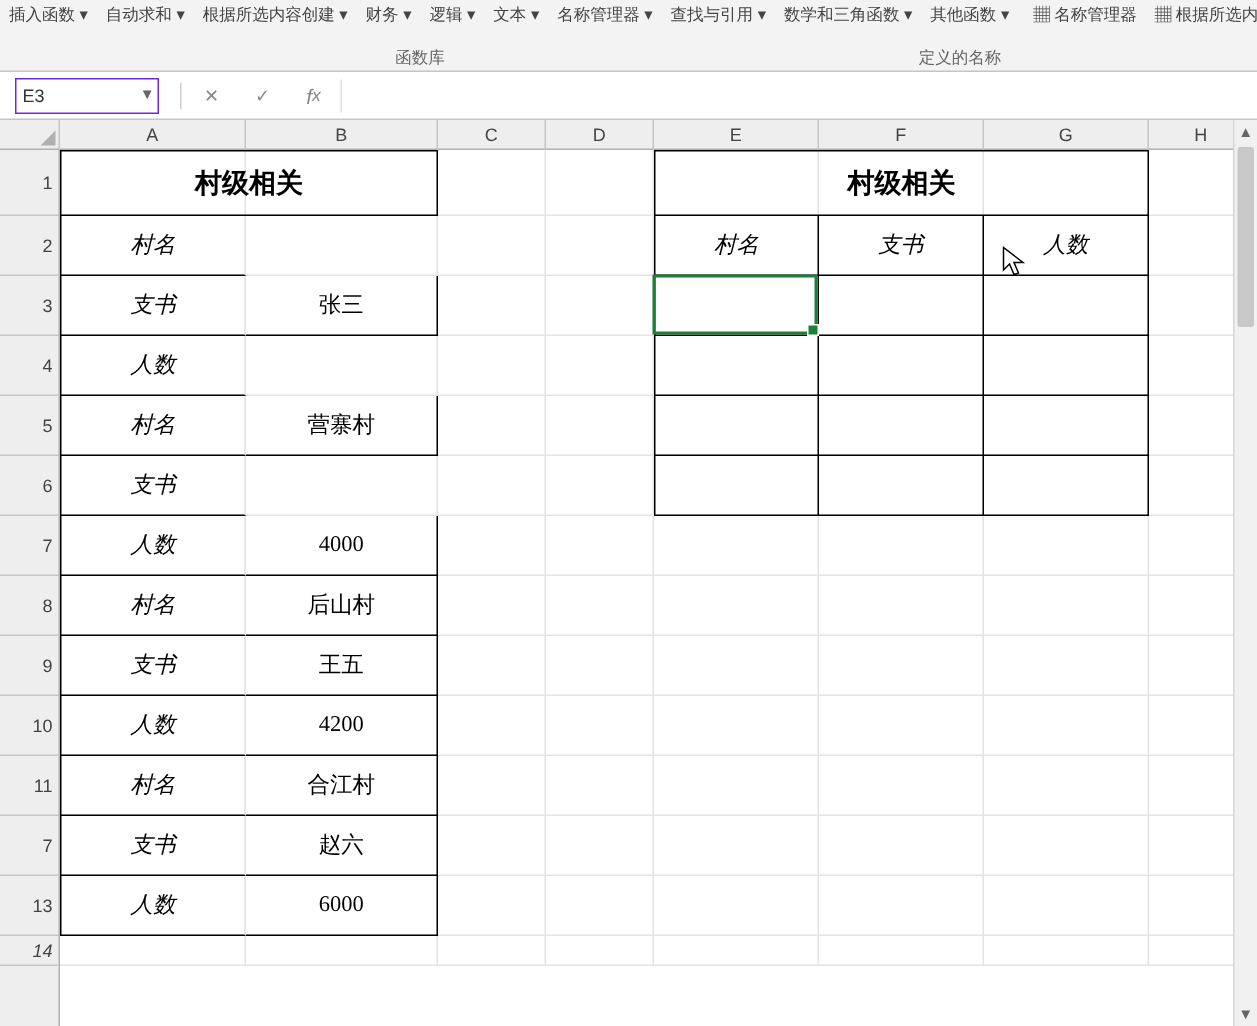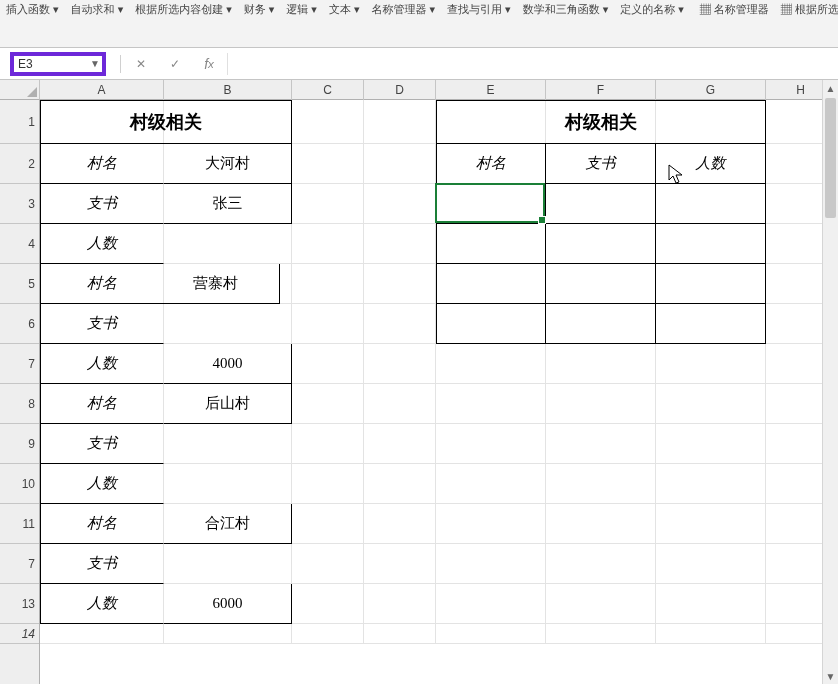--- a/index.html
+++ b/index.html
@@ -11,21 +11,21 @@
 .ribbon-item { padding: 0 6px; display: flex; flex-direction: column; align-items: center; white-space: nowrap; }
 .ribbon-item .lbl { margin-top: 2px; }
 .ribbon-sep { width: 1px; height: 38px; background: #d0d0d0; margin: 2px 2px 0; }
 .ribbon-groups { position: absolute; bottom: 0; left: 0; right: 0; height: 16px; display: flex; font-size: 11px; color: #666; }
 .grp { position: absolute; text-align: center; }
 .grp1 { left: 240px; width: 80px; }
 .grp2 { left: 590px; width: 100px; }
 
 
 .fbar-row { height: 32px; border-bottom: 1px solid #c5c5c5; display: flex; align-items: center; background: #fff; }
-.namebox { width: 96px; height: 24px; border: 4px solid #6d28d9; margin-left: 10px; display: flex; align-items: center; padding: 0 4px; font-size: 12px; background: #fff; color: #333; position: relative; }
+.namebox { width: 96px; height: 24px; border: 1px solid #6d28d9; margin-left: 10px; display: flex; align-items: center; padding: 0 4px; font-size: 12px; background: #fff; color: #333; position: relative; }
 .namebox .dd { position: absolute; right: 2px; font-size: 10px; color: #666; }
 .fn-btns { margin-left: 14px; display: flex; align-items: center; gap: 6px; }
 .fn-btn { width: 28px; height: 22px; display: flex; align-items: center; justify-content: center; color: #888; font-size: 14px; font-style: italic; }
 .fn-btn.x { color: #888; font-style: normal; font-size: 12px; }
 .fn-btn.chk { color: #888; font-style: normal; font-size: 12px; }
 .fbar-sep { width: 1px; height: 18px; background: #d0d0d0; }
 .fbar { flex: 1; height: 22px; border-left: 1px solid #e0e0e0; margin-left: 4px; }
 
 
 .grid-wrap { position: relative; height: 604px; }
@@ -86,31 +86,35 @@
       <div class="ribbon-item">
         <span class="lbl">名称管理器 ▾</span>
       </div>
       <div class="ribbon-item">
         <span class="lbl">查找与引用 ▾</span>
       </div>
       <div class="ribbon-item">
         <span class="lbl">数学和三角函数 ▾</span>
       </div>
       <div class="ribbon-item">
-        <span class="lbl">定义的名称 ▾</span>
+        <span class="lbl">其他函数 ▾</span>
       </div>
       <div class="ribbon-sep"></div>
       <div class="ribbon-item">
         <span class="lbl">▦ 名称管理器</span>
       </div>
       <div class="ribbon-item">
         <span class="lbl">▦ 根据所选内容创建</span>
       </div>
       <div class="ribbon-sep"></div>
     </div>
+  <div class="ribbon-groups">
+    <div class="grp grp1">函数库</div>
+    <div class="grp grp2">定义的名称</div>
+  </div>
 </div>
 
 <div class="fbar-row">
   <div class="namebox">
     <span>E3</span>
     <span class="dd">▼</span>
   </div>
   <div class="fn-btns">
     <div class="fbar-sep"></div>
     <div class="fn-btn x">✕</div>
@@ -256,36 +260,38 @@
       <div class="cell" style="left: 0px; top: 524px; width: 124px; height: 20px;"></div>
       <div class="cell" style="left: 124px; top: 524px; width: 128px; height: 20px;"></div>
       <div class="cell" style="left: 252px; top: 524px; width: 72px; height: 20px;"></div>
       <div class="cell" style="left: 324px; top: 524px; width: 72px; height: 20px;"></div>
       <div class="cell" style="left: 396px; top: 524px; width: 110px; height: 20px;"></div>
       <div class="cell" style="left: 506px; top: 524px; width: 110px; height: 20px;"></div>
       <div class="cell" style="left: 616px; top: 524px; width: 110px; height: 20px;"></div>
       <div class="cell" style="left: 726px; top: 524px; width: 70px; height: 20px;"></div>
       <div class="cell head thickL thickR thickT thickB" style="left: 0px; top: 0px; width: 252px; height: 44px;">村级相关</div>
       <div class="cell label thickL thickB" style="left: 0px; top: 44px; width: 124px; height: 40px;">村名</div>
-      <div class="cell thickR thickB" style="left: 124px; top: 44px; width: 128px; height: 40px;">大河村</div>
       <div class="cell label thickL thickB" style="left: 0px; top: 84px; width: 124px; height: 40px;">支书</div>
       <div class="cell thickR thickB" style="left: 124px; top: 84px; width: 128px; height: 40px;">张三</div>
       <div class="cell label thickL thickB" style="left: 0px; top: 124px; width: 124px; height: 40px;">人数</div>
       <div class="cell label thickL thickB" style="left: 0px; top: 164px; width: 124px; height: 40px;">村名</div>
-      <div class="cell thickR thickB" style="left: 112px; top: 164px; width: 128px; height: 40px;">营寨村</div>
+      <div class="cell thickR thickB" style="left: 124px; top: 164px; width: 128px; height: 40px;">营寨村</div>
       <div class="cell label thickL thickB" style="left: 0px; top: 204px; width: 124px; height: 40px;">支书</div>
       <div class="cell label thickL thickB" style="left: 0px; top: 244px; width: 124px; height: 40px;">人数</div>
       <div class="cell thickR thickB" style="left: 124px; top: 244px; width: 128px; height: 40px;">4000</div>
       <div class="cell label thickL thickB" style="left: 0px; top: 284px; width: 124px; height: 40px;">村名</div>
       <div class="cell thickR thickB" style="left: 124px; top: 284px; width: 128px; height: 40px;">后山村</div>
       <div class="cell label thickL thickB" style="left: 0px; top: 324px; width: 124px; height: 40px;">支书</div>
+      <div class="cell thickR thickB" style="left: 124px; top: 324px; width: 128px; height: 40px;">王五</div>
       <div class="cell label thickL thickB" style="left: 0px; top: 364px; width: 124px; height: 40px;">人数</div>
+      <div class="cell thickR thickB" style="left: 124px; top: 364px; width: 128px; height: 40px;">4200</div>
       <div class="cell label thickL thickB" style="left: 0px; top: 404px; width: 124px; height: 40px;">村名</div>
       <div class="cell thickR thickB" style="left: 124px; top: 404px; width: 128px; height: 40px;">合江村</div>
       <div class="cell label thickL thickB" style="left: 0px; top: 444px; width: 124px; height: 40px;">支书</div>
+      <div class="cell thickR thickB" style="left: 124px; top: 444px; width: 128px; height: 40px;">赵六</div>
       <div class="cell label thickL thickB" style="left: 0px; top: 484px; width: 124px; height: 40px;">人数</div>
       <div class="cell thickR thickB" style="left: 124px; top: 484px; width: 128px; height: 40px;">6000</div>
       <div class="cell head thickL thickR thickT thickB" style="left: 396px; top: 0px; width: 330px; height: 44px;">村级相关</div>
       <div class="cell label thickL thickB thickR" style="left: 396px; top: 44px; width: 110px; height: 40px;">村名</div>
       <div class="cell label thickB thickR" style="left: 506px; top: 44px; width: 110px; height: 40px;">支书</div>
       <div class="cell label thickR thickB" style="left: 616px; top: 44px; width: 110px; height: 40px;">人数</div>
       <div class="cell thickL thickB thickR" style="left: 396px; top: 84px; width: 110px; height: 40px;"></div>
       <div class="cell thickB thickR" style="left: 506px; top: 84px; width: 110px; height: 40px;"></div>
       <div class="cell thickR thickB" style="left: 616px; top: 84px; width: 110px; height: 40px;"></div>
       <div class="cell thickL thickB thickR" style="left: 396px; top: 124px; width: 110px; height: 40px;"></div>

